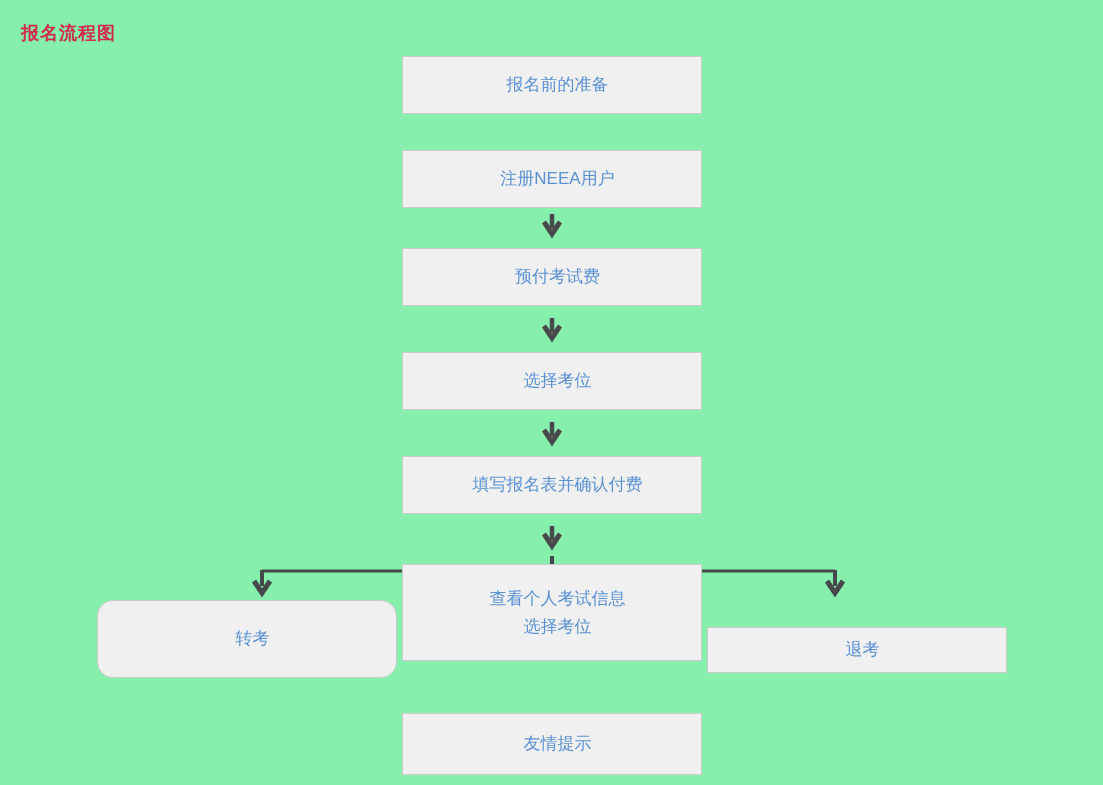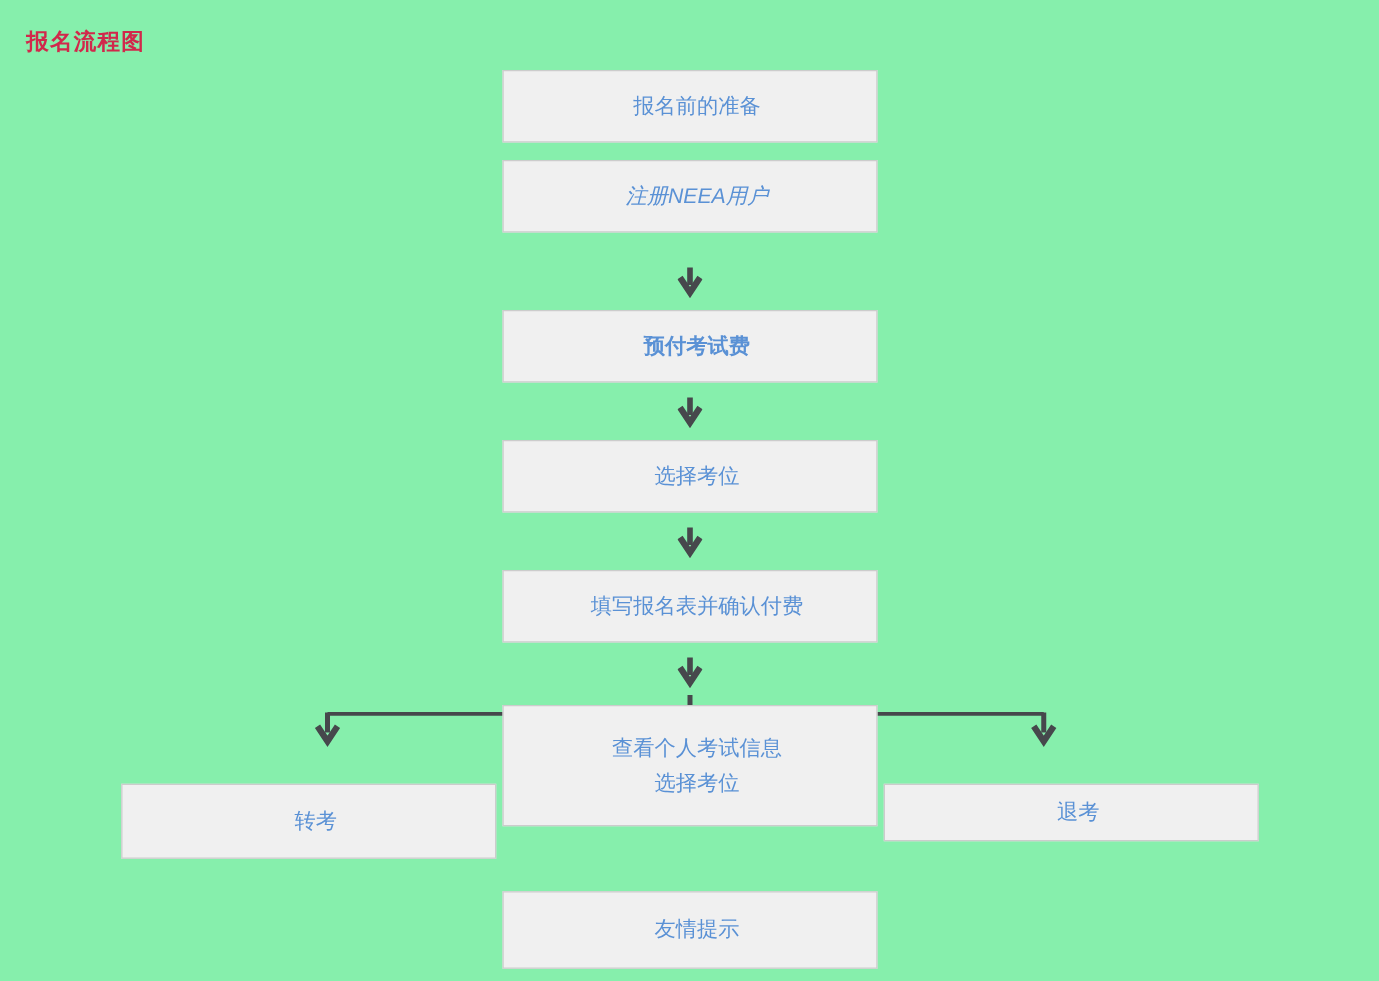--- a/index.html
+++ b/index.html
@@ -35,26 +35,26 @@
     justify-content: center;
     color: #5a91d5;
     font-size: 17px;
     text-align: center;
     cursor: pointer;
     line-height: 1.6;
     padding-left: 11px;
   }
   
   .step-0 { left: 402px; top: 56px;  }
-  .step-1 { left: 402px; top: 128px; font-style: italic; }
-  .step-2 { left: 402px; top: 248px; font-weight: bold; }
+  .step-1 { left: 402px; top: 150px; }
+  .step-2 { left: 402px; top: 248px; }
   .step-3 { left: 402px; top: 352px; }
   .step-4 { left: 402px; top: 456px; align-items: center; }
   
-  .branch-left   { left: 97px;  top: 627px; height: 60px; }
+  .branch-left   { left: 97px;  top: 600px; height: 78px; border-radius: 16px; }
   .branch-center { left: 402px; top: 564px; height: 97px; }
   .branch-right  { left: 707px; top: 627px; height: 46px; }
   
   .footer-node   { left: 402px; top: 713px; height: 62px; justify-content: center; }
 
   .arrow {
     position: absolute;
     width: 20px;
     height: 26px;
     left: 542px;

